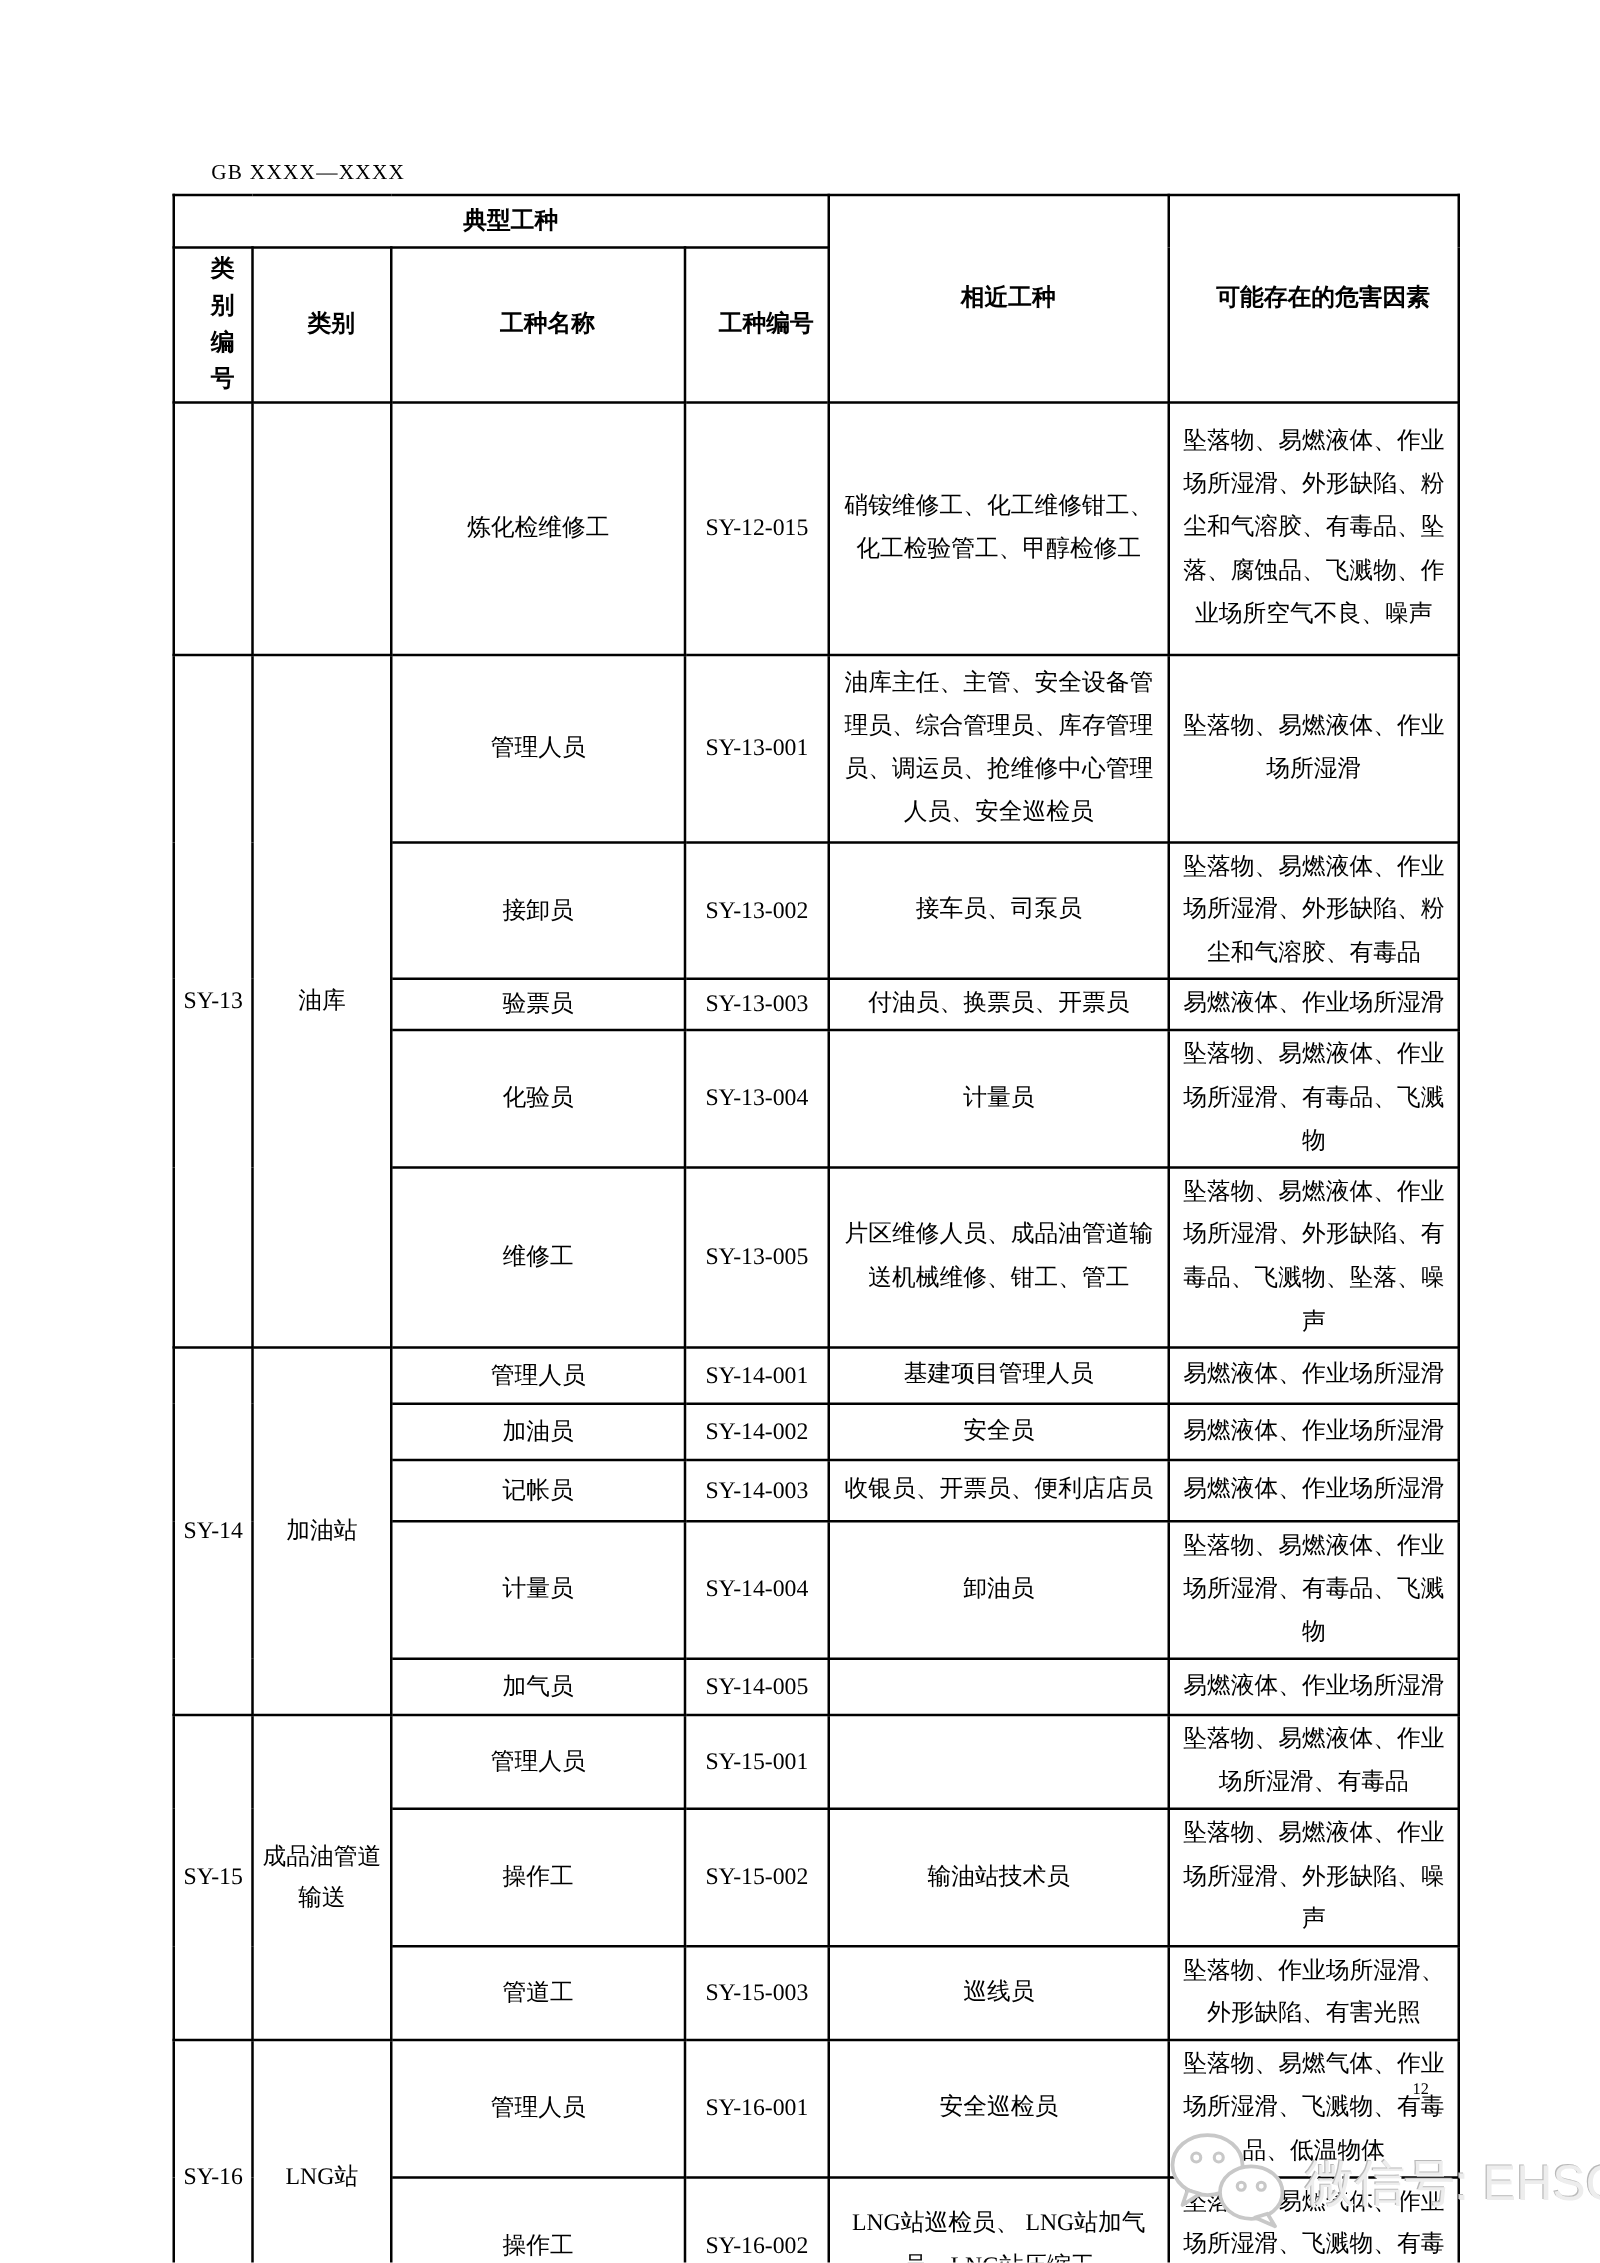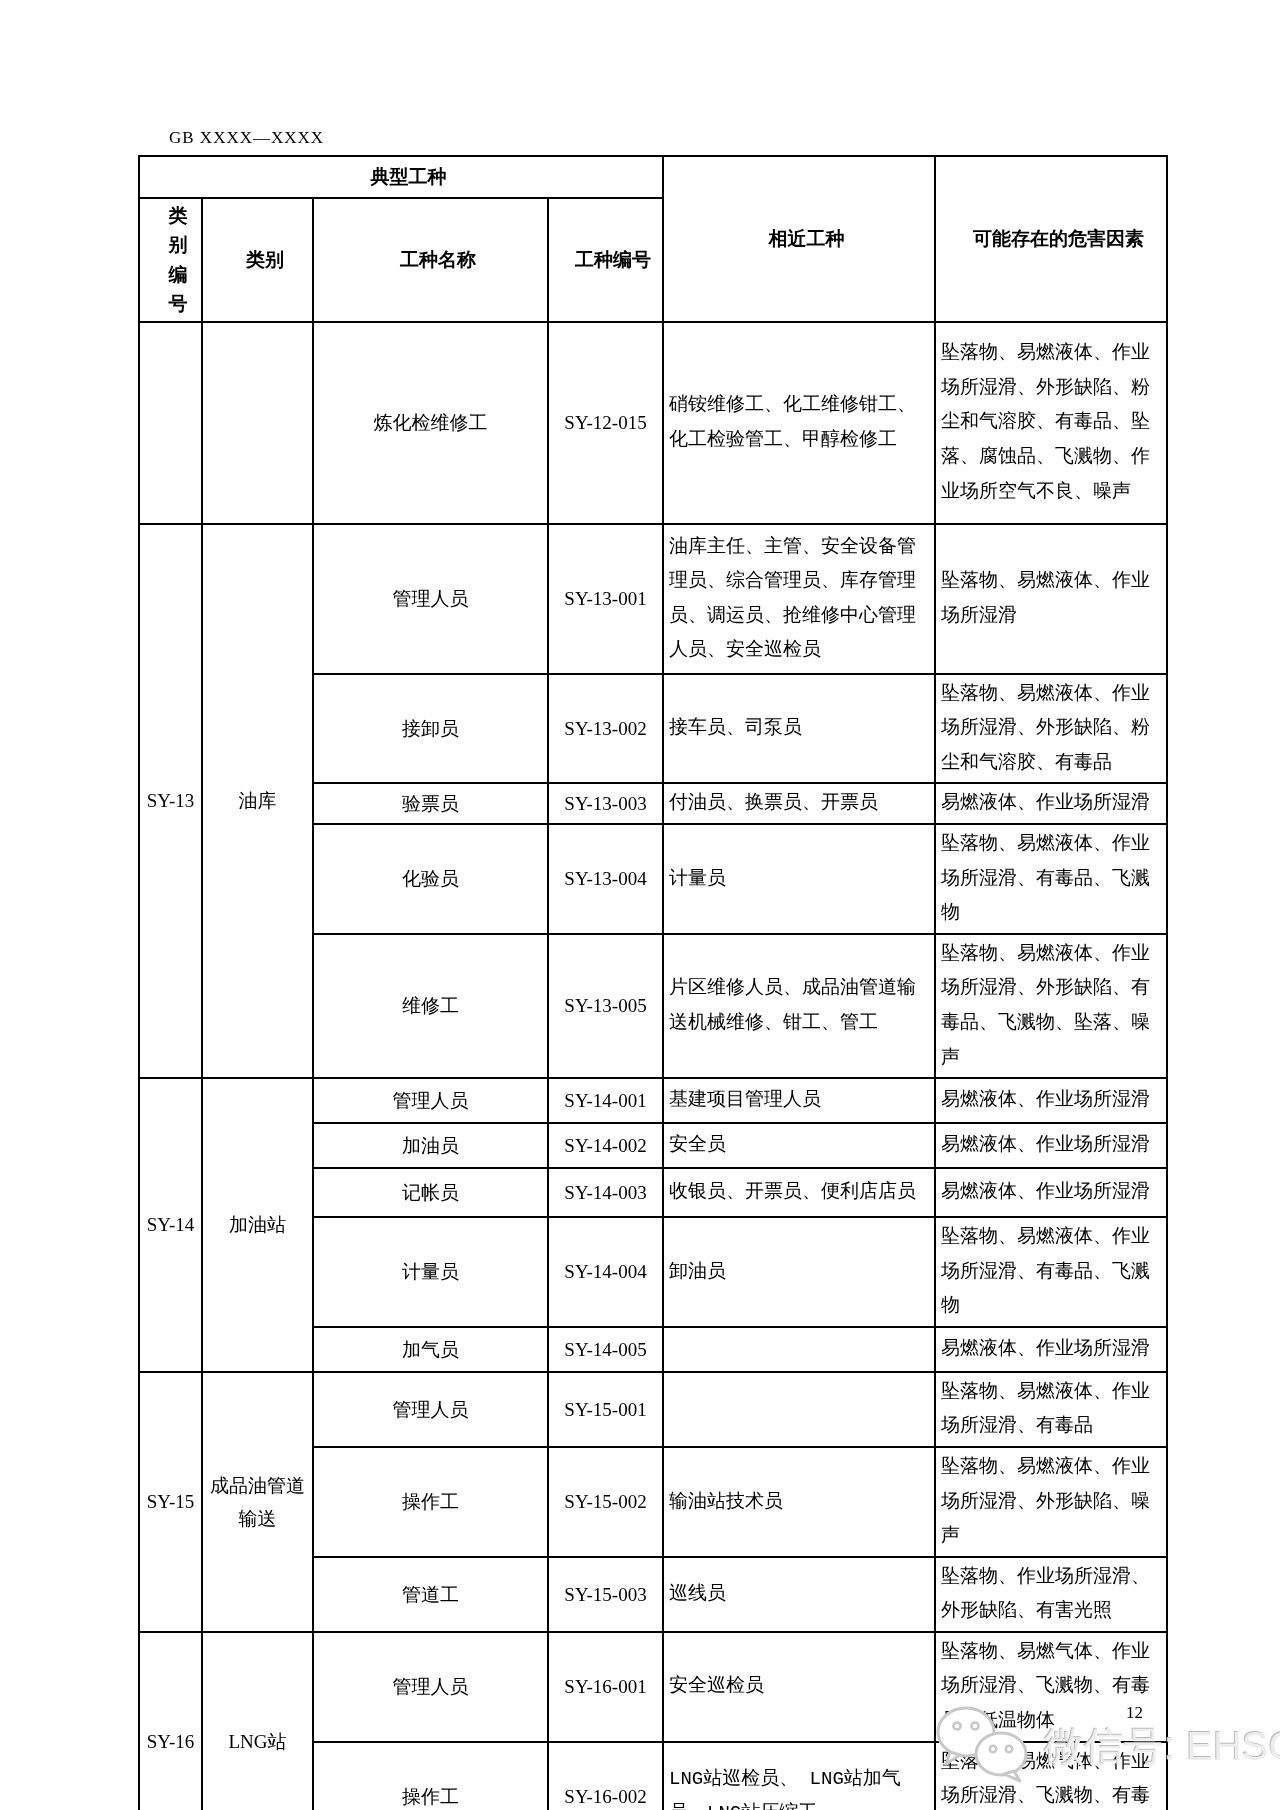--- a/index.html
+++ b/index.html
@@ -31,21 +31,21 @@
     word-break:break-all;
   }
   table.std th {
     font-family:"Liberation Sans", sans-serif;
     font-weight:bold;
     text-align:center;
     line-height:1.55;
     padding-left:20px;
   }
   td.c { text-align:center; line-height:1.75;margin-left:32px; }
-  td.l { text-align:left;   line-height:1.82;font-family:Liberation Mono, monospace; }
+  td.l { text-align:center;   line-height:1.82; }
   tr.h1 { height:42px; }
   tr.h2 { height:58px; }
   tr.r-sy12  { height:202px; }
   tr.r13-1 { height:150px; }
   tr.r13-2 { height:104px; }
   tr.r13-3 { height:32px; }
   tr.r13-4 { height:70px; }
   tr.r13-5 { height:106px; }
   tr.r14-1 { height:45px; }
   tr.r14-2 { height:45px; }
@@ -53,21 +53,21 @@
   tr.r14-4 { height:70px; }
   tr.r14-5 { height:45px;padding-left:48px; }
   tr.r15-1 { height:70px; }
   tr.r15-2 { height:66px; }
   tr.r15-3 { height:66px; }
   tr.r16-1 { height:104px; }
   tr.r16-2 { height:104px; }
   tr.r17-1 { height:72px; }
   .page-num {
     position:absolute; left:1085px; top:1663px; width:58px;
-    text-align:right; font-size:17px;margin-top:40px;
+    text-align:right; font-size:13px;
   }
   .watermark {
     position:absolute; left:930px; top:1702px;
     display:flex; align-items:center; gap:10px;
   }
   .watermark .wm-text {
     font-family:"Liberation Sans", sans-serif;
     font-size:40px;
     color:#ededed;
     text-shadow:-1px -1px 0 #b9b9b9, 1px 1px 0 #ffffff;

